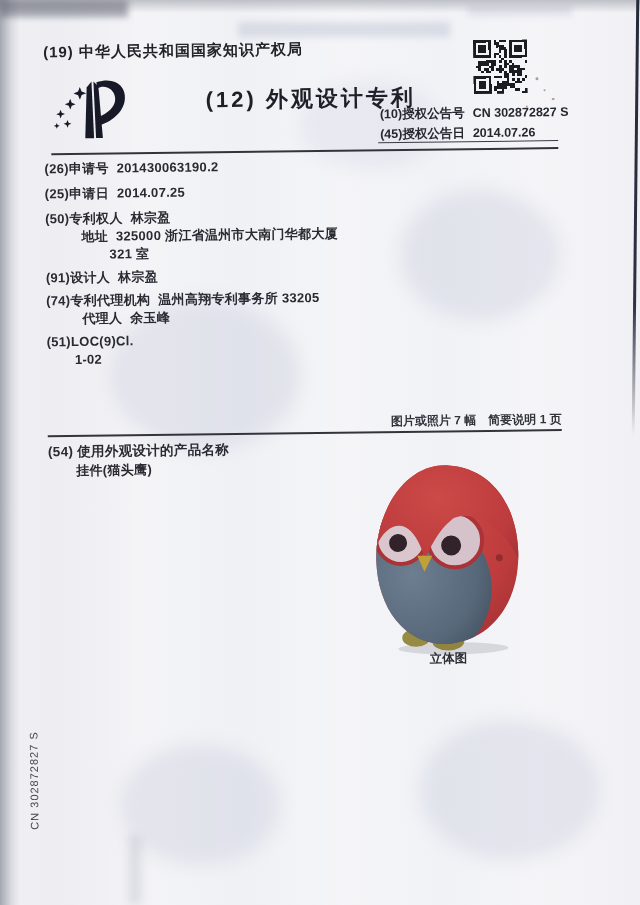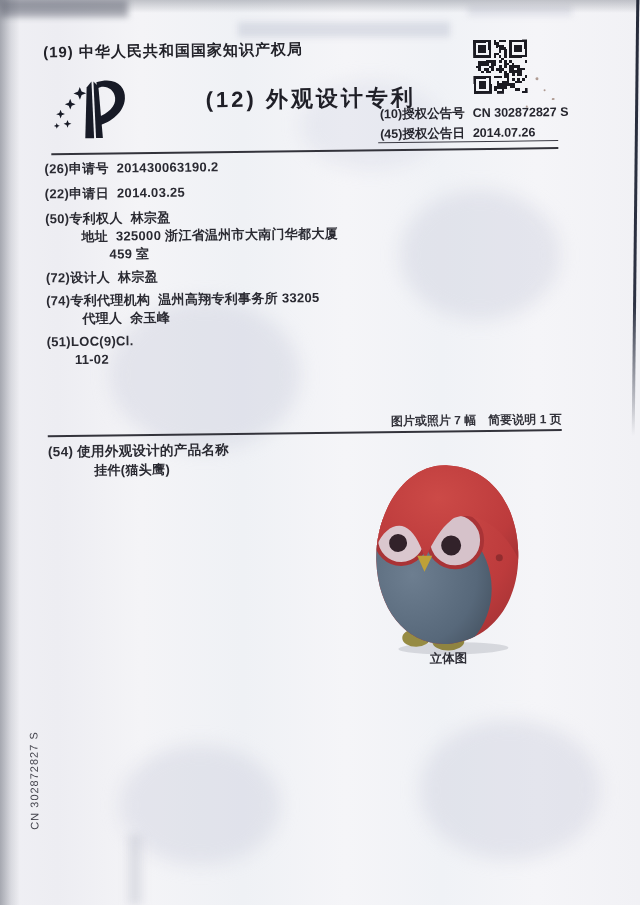--- a/index.html
+++ b/index.html
@@ -91,52 +91,52 @@
       <span>(45)授权公告日</span><span class="val">2014.07.26</span>
     </div>
 
     <div class="rule-thin" style="left:382px;top:143px;width:180px;"></div>
     <div class="rule" style="left:55px;top:150px;width:507px;"></div>
 
     <div class="abs field" style="left:48px;top:157px;">
       <span>(26)申请号</span><span class="val">201430063190.2</span>
     </div>
     <div class="abs field" style="left:48px;top:182px;">
-      <span>(22)申请日</span><span class="val">2014.03.25</span>
+      <span>(25)申请日</span><span class="val">2014.07.25</span>
     </div>
     <div class="abs field" style="left:48px;top:207px;">
       <span>(50)专利权人</span><span class="val">林宗盈</span>
     </div>
     <div class="abs field" style="left:84px;top:225px;">
       <span>地址</span><span class="val">325000 浙江省温州市大南门华都大厦</span>
     </div>
     <div class="abs field" style="left:112px;top:243px;">
-      <span>459 室</span>
+      <span>321 室</span>
     </div>
     <div class="abs field" style="left:48px;top:266px;">
-      <span>(72)设计人</span><span class="val">林宗盈</span>
+      <span>(91)设计人</span><span class="val">林宗盈</span>
     </div>
     <div class="abs field" style="left:48px;top:289px;">
       <span>(74)专利代理机构</span><span class="val">温州高翔专利事务所 33205</span>
     </div>
     <div class="abs field" style="left:84px;top:307px;">
       <span>代理人</span><span class="val">余玉峰</span>
     </div>
     <div class="abs field" style="left:48px;top:331px;">
       <span>(51)LOC(9)Cl.</span>
     </div>
     <div class="abs field" style="left:76px;top:349px;">
-      <span>11-02</span>
+      <span>1-02</span>
     </div>
 
     <div class="abs figures-note">图片或照片 7 幅　简要说明 1 页</div>
     <div class="rule" style="left:48px;top:432px;width:514px;"></div>
 
     <div class="abs field" style="left:48px;top:440px;font-size:13.5px;">(54) 使用外观设计的产品名称</div>
-    <div class="abs field" style="left:76px;top:459px;margin-left:18px;">挂件(猫头鹰)</div>
+    <div class="abs field" style="left:76px;top:459px;">挂件(猫头鹰)</div>
 
     <div class="owl-box">
       <svg width="160" height="195" viewBox="0 0 160 195">
         <defs>
           <clipPath id="owlclip">
             <path d="M82,5 C125,8 150,45 151,92 C152,140 126,178 84,183 C40,188 10,150 9,100 C8,52 38,2 82,5 Z"></path>
           </clipPath>
           <radialGradient id="redg" cx="45%" cy="30%" r="80%">
             <stop offset="0%" stop-color="#cc4a47"></stop>
             <stop offset="60%" stop-color="#bd3b3c"></stop>

